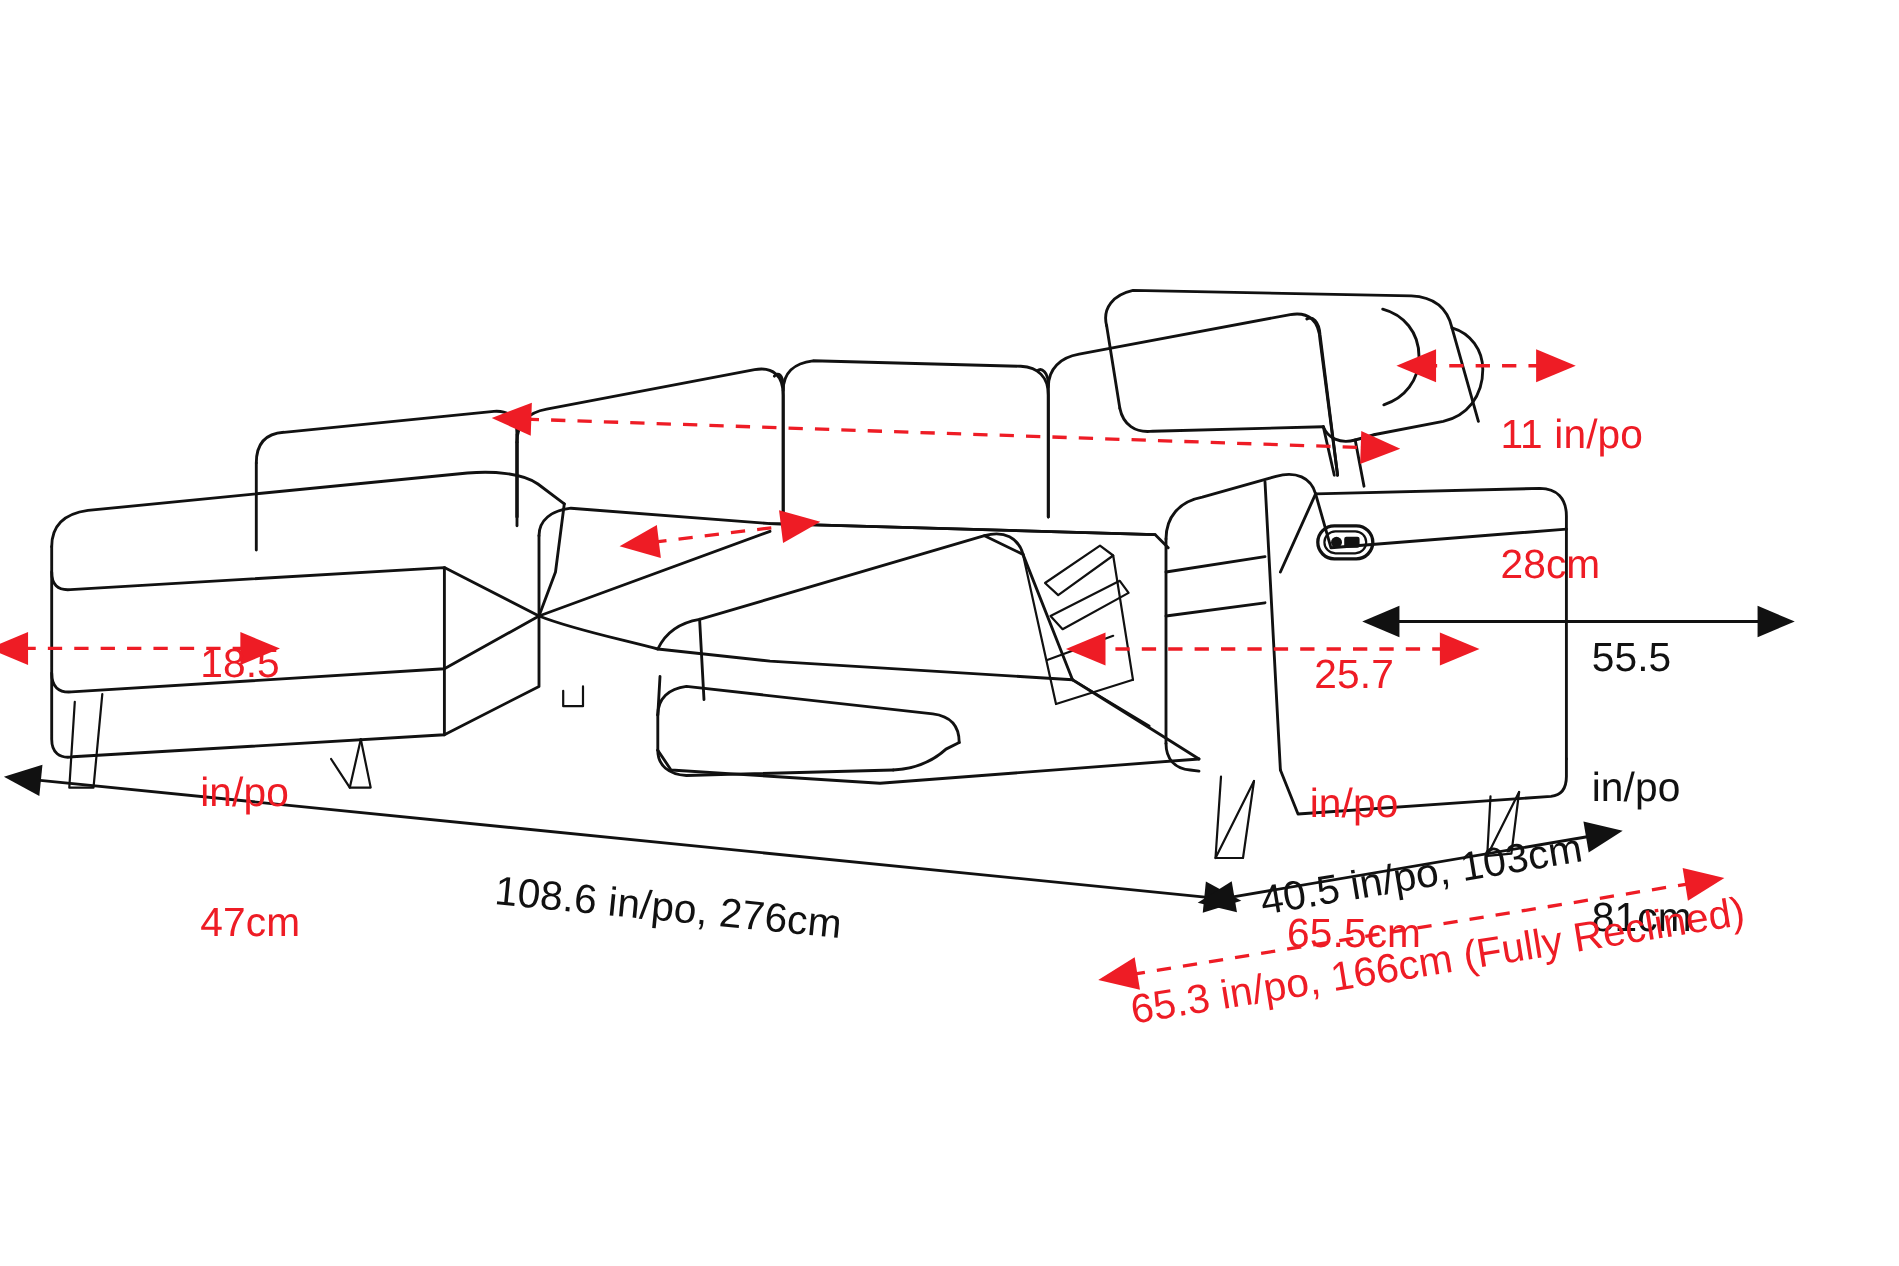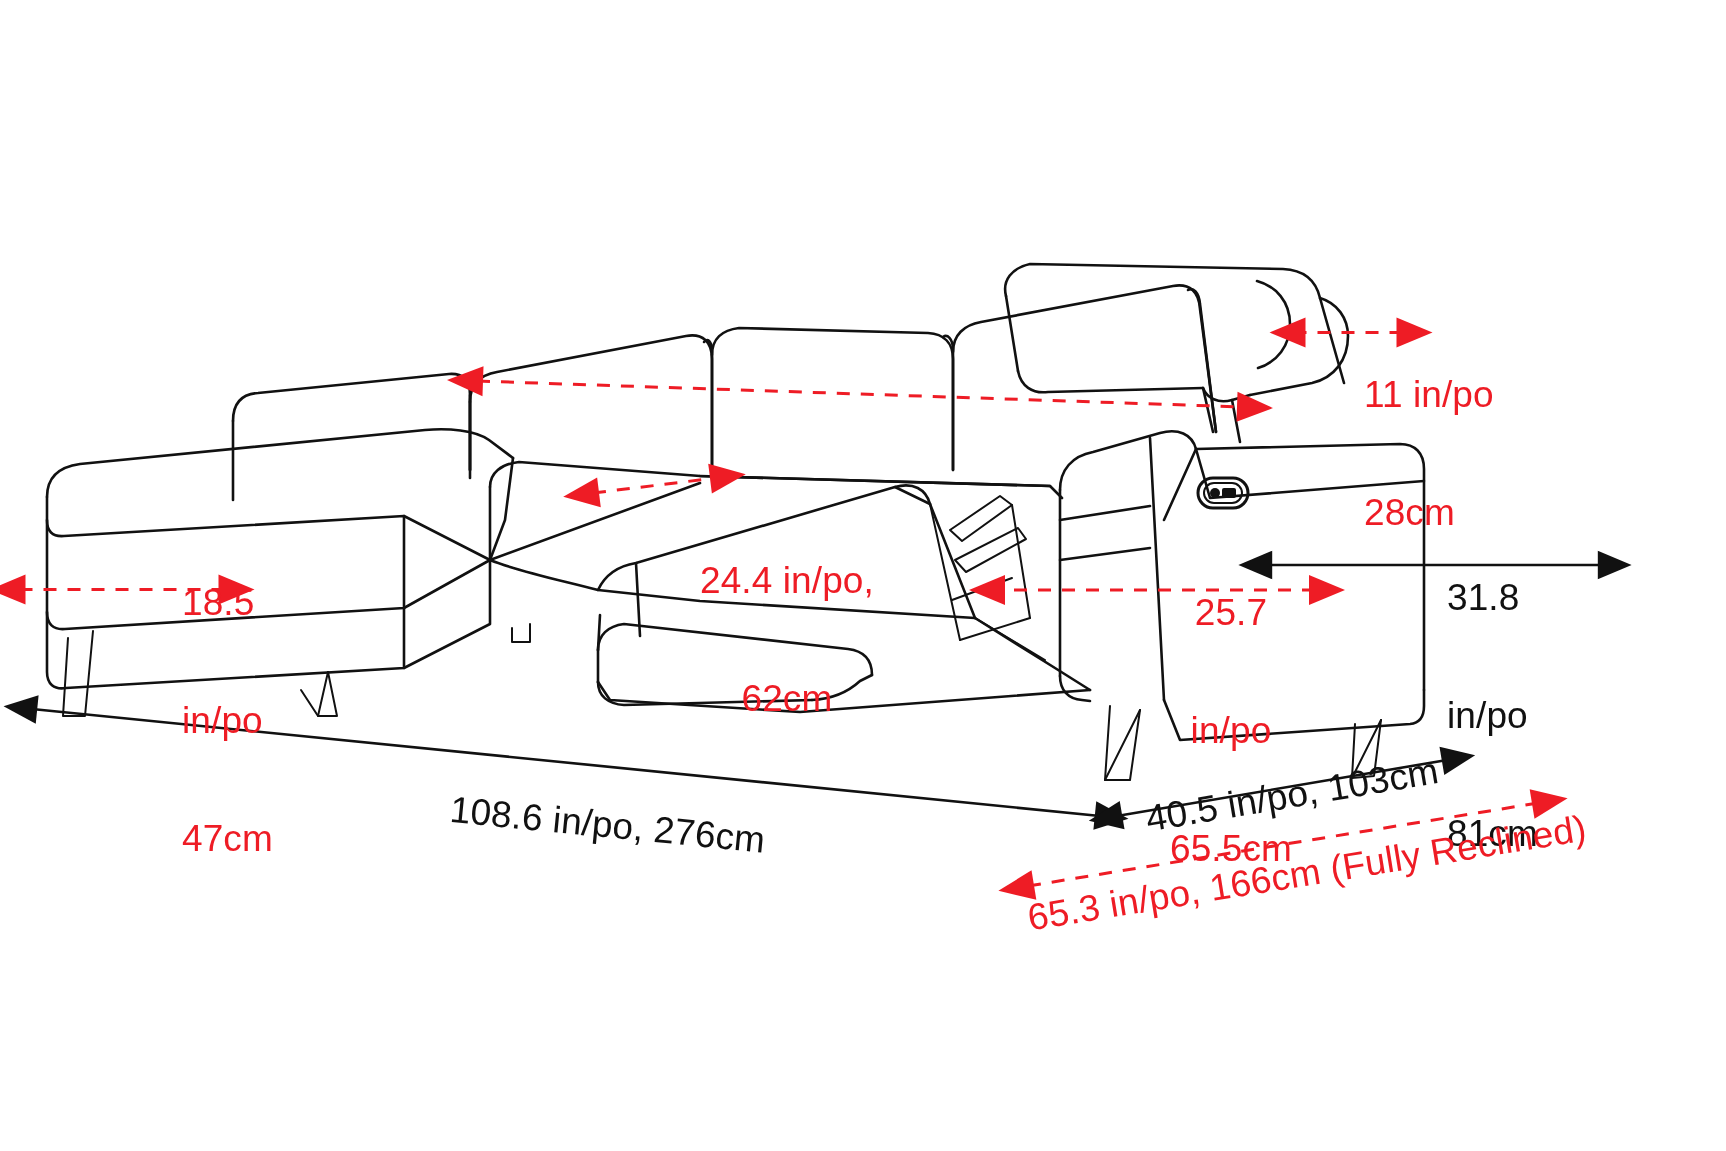--- a/index.html
+++ b/index.html
@@ -226,39 +226,35 @@
       <line class="dim-red" x1="1028" y1="886" x2="1538" y2="803" marker-start="url(#arrRedL)" marker-end="url(#arrRedR)"></line>
     </g>
   </svg>
 
   <div class="label red sz-big" style="left:1364px; top:297px;">
     <div>11 in/po</div>
     <div>28cm</div>
   </div>
 
 
-  <div class="label red sz-big" style="left:700px; top:483px;">
-    <div>24.4 in/po,</div>
-    <div style="text-align:center;">62cm</div>
-  </div>
 
   <div class="label red sz-big" style="left:140px; top:505px;margin-left:42px;">
     <div>18.5</div>
     <div>in/po</div>
     <div>47cm</div>
   </div>
 
   <div class="label red sz-big" style="left:1170px; top:515px;text-align:center;">
     <div>25.7</div>
     <div>in/po</div>
     <div>65.5cm</div>
   </div>
 
   <div class="label black sz-big" style="left:1447px; top:500px;">
-    <div>31.8</div>
+    <div>55.5</div>
     <div>in/po</div>
     <div>81cm</div>
   </div>
 
   <div class="label black sz-big" style="left:452px; top:790px; transform:rotate(5.6deg); transform-origin:left top;">108.6 in/po, 276cm</div>
 
   <div class="label black sz-big" style="left:1143px; top:800px; transform:rotate(-9.5deg); transform-origin:left top;">40.5 in/po, 103cm</div>
 
   <div class="label red sz-big" style="left:1025px; top:899px; transform:rotate(-9.2deg); transform-origin:left top;">65.3 in/po, 166cm (Fully Reclined)</div>
 

